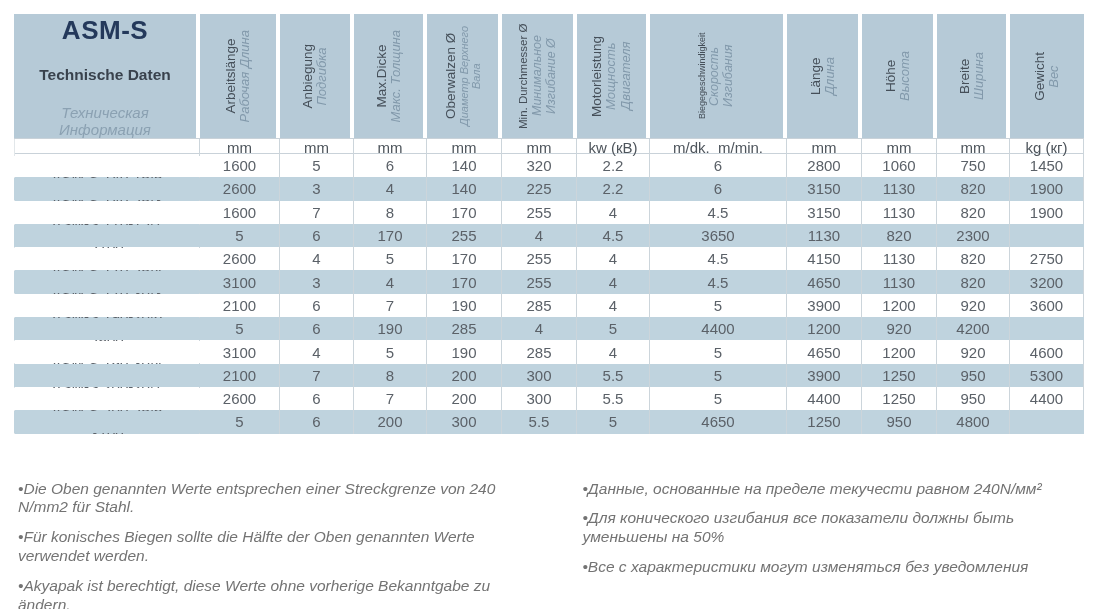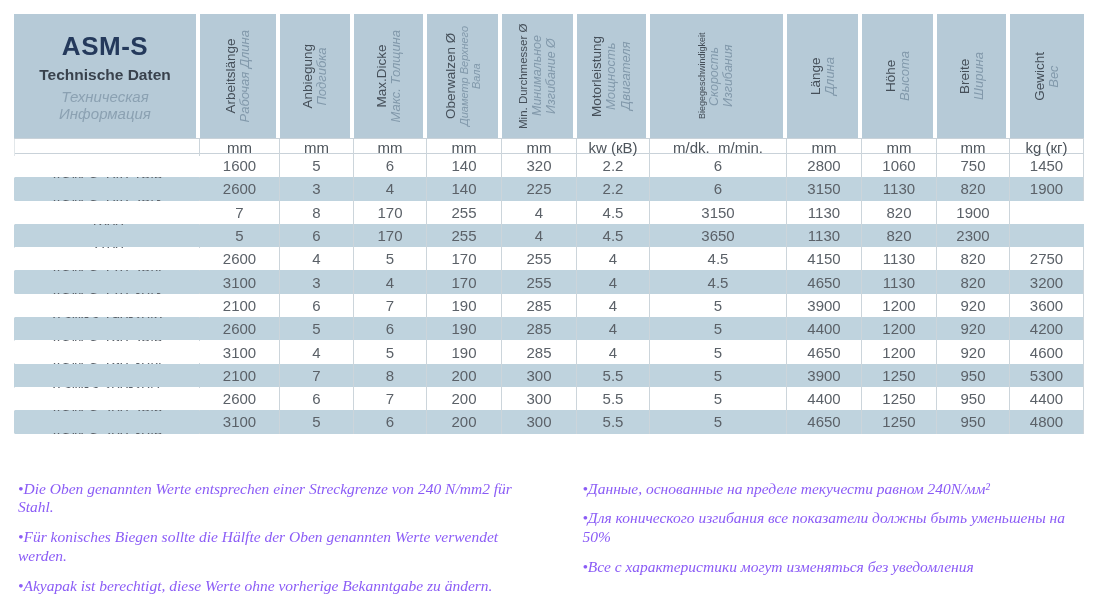--- a/index.html
+++ b/index.html
@@ -35,21 +35,21 @@
     border-right: 4px solid #ffffff;
     display: flex;
     align-items: center;
     justify-content: center;
     overflow: hidden;
   }
   .hrow .hcell:last-child { border-right: none; }
   .title-cell {
     flex-direction: column;
     text-align: center;
-    gap: 4px;
+    gap: 20px;
   }
   .t1 {
     font-size: 26px;
     font-weight: bold;
     color: #24395b;
     letter-spacing: 0.5px;
   }
   .t2 { font-size: 15.5px; color: #39424d; font-weight: bold; }
   .t3 { font-size: 15px; color: #8ba1b2; font-style: italic; }
   .vtext {
@@ -110,24 +110,23 @@
   .notes {
     display: flex;
     margin-top: 46px;
     padding-left: 4px;
   }
   .notes-col-de { width: 528px; }
   .notes-col-ru { width: 505px; margin-left: 40px; }
   .note {
     font-size: 15.5px;
     font-style: italic;
-    color: #8b5cf6;
+    color: #737373;
     line-height: 1.22;
     margin-bottom: 11px;
-    font-family: Liberation Serif, serif;
   }
   .note::before { content: "\2022 "; }
 </style>
 </head>
 <body>
 
 <div class="wrap">
   <div class="table">
 
     <div class="hrow">
@@ -245,20 +244,21 @@
           <div class="dcell">140</div>
           <div class="dcell">225</div>
           <div class="dcell">2.2</div>
           <div class="dcell">6</div>
           <div class="dcell">3150</div>
           <div class="dcell">1130</div>
           <div class="dcell">820</div>
           <div class="dcell">1900</div>
         </div>
         <div class="drow">
+          <div class="dcell">ASM-S 170-15/7</div>
           <div class="dcell">1600</div>
           <div class="dcell">7</div>
           <div class="dcell">8</div>
           <div class="dcell">170</div>
           <div class="dcell">255</div>
           <div class="dcell">4</div>
           <div class="dcell">4.5</div>
           <div class="dcell">3150</div>
           <div class="dcell">1130</div>
           <div class="dcell">820</div>
@@ -313,21 +313,20 @@
           <div class="dcell">190</div>
           <div class="dcell">285</div>
           <div class="dcell">4</div>
           <div class="dcell">5</div>
           <div class="dcell">3900</div>
           <div class="dcell">1200</div>
           <div class="dcell">920</div>
           <div class="dcell">3600</div>
         </div>
         <div class="drow alt">
-          <div class="dcell">ASM-S 190-25/5</div>
           <div class="dcell">2600</div>
           <div class="dcell">5</div>
           <div class="dcell">6</div>
           <div class="dcell">190</div>
           <div class="dcell">285</div>
           <div class="dcell">4</div>
           <div class="dcell">5</div>
           <div class="dcell">4400</div>
           <div class="dcell">1200</div>
           <div class="dcell">920</div>
@@ -369,21 +368,20 @@
           <div class="dcell">200</div>
           <div class="dcell">300</div>
           <div class="dcell">5.5</div>
           <div class="dcell">5</div>
           <div class="dcell">4400</div>
           <div class="dcell">1250</div>
           <div class="dcell">950</div>
           <div class="dcell">4400</div>
         </div>
         <div class="drow alt">
-          <div class="dcell">ASM-S 200-30/5</div>
           <div class="dcell">3100</div>
           <div class="dcell">5</div>
           <div class="dcell">6</div>
           <div class="dcell">200</div>
           <div class="dcell">300</div>
           <div class="dcell">5.5</div>
           <div class="dcell">5</div>
           <div class="dcell">4650</div>
           <div class="dcell">1250</div>
           <div class="dcell">950</div>

